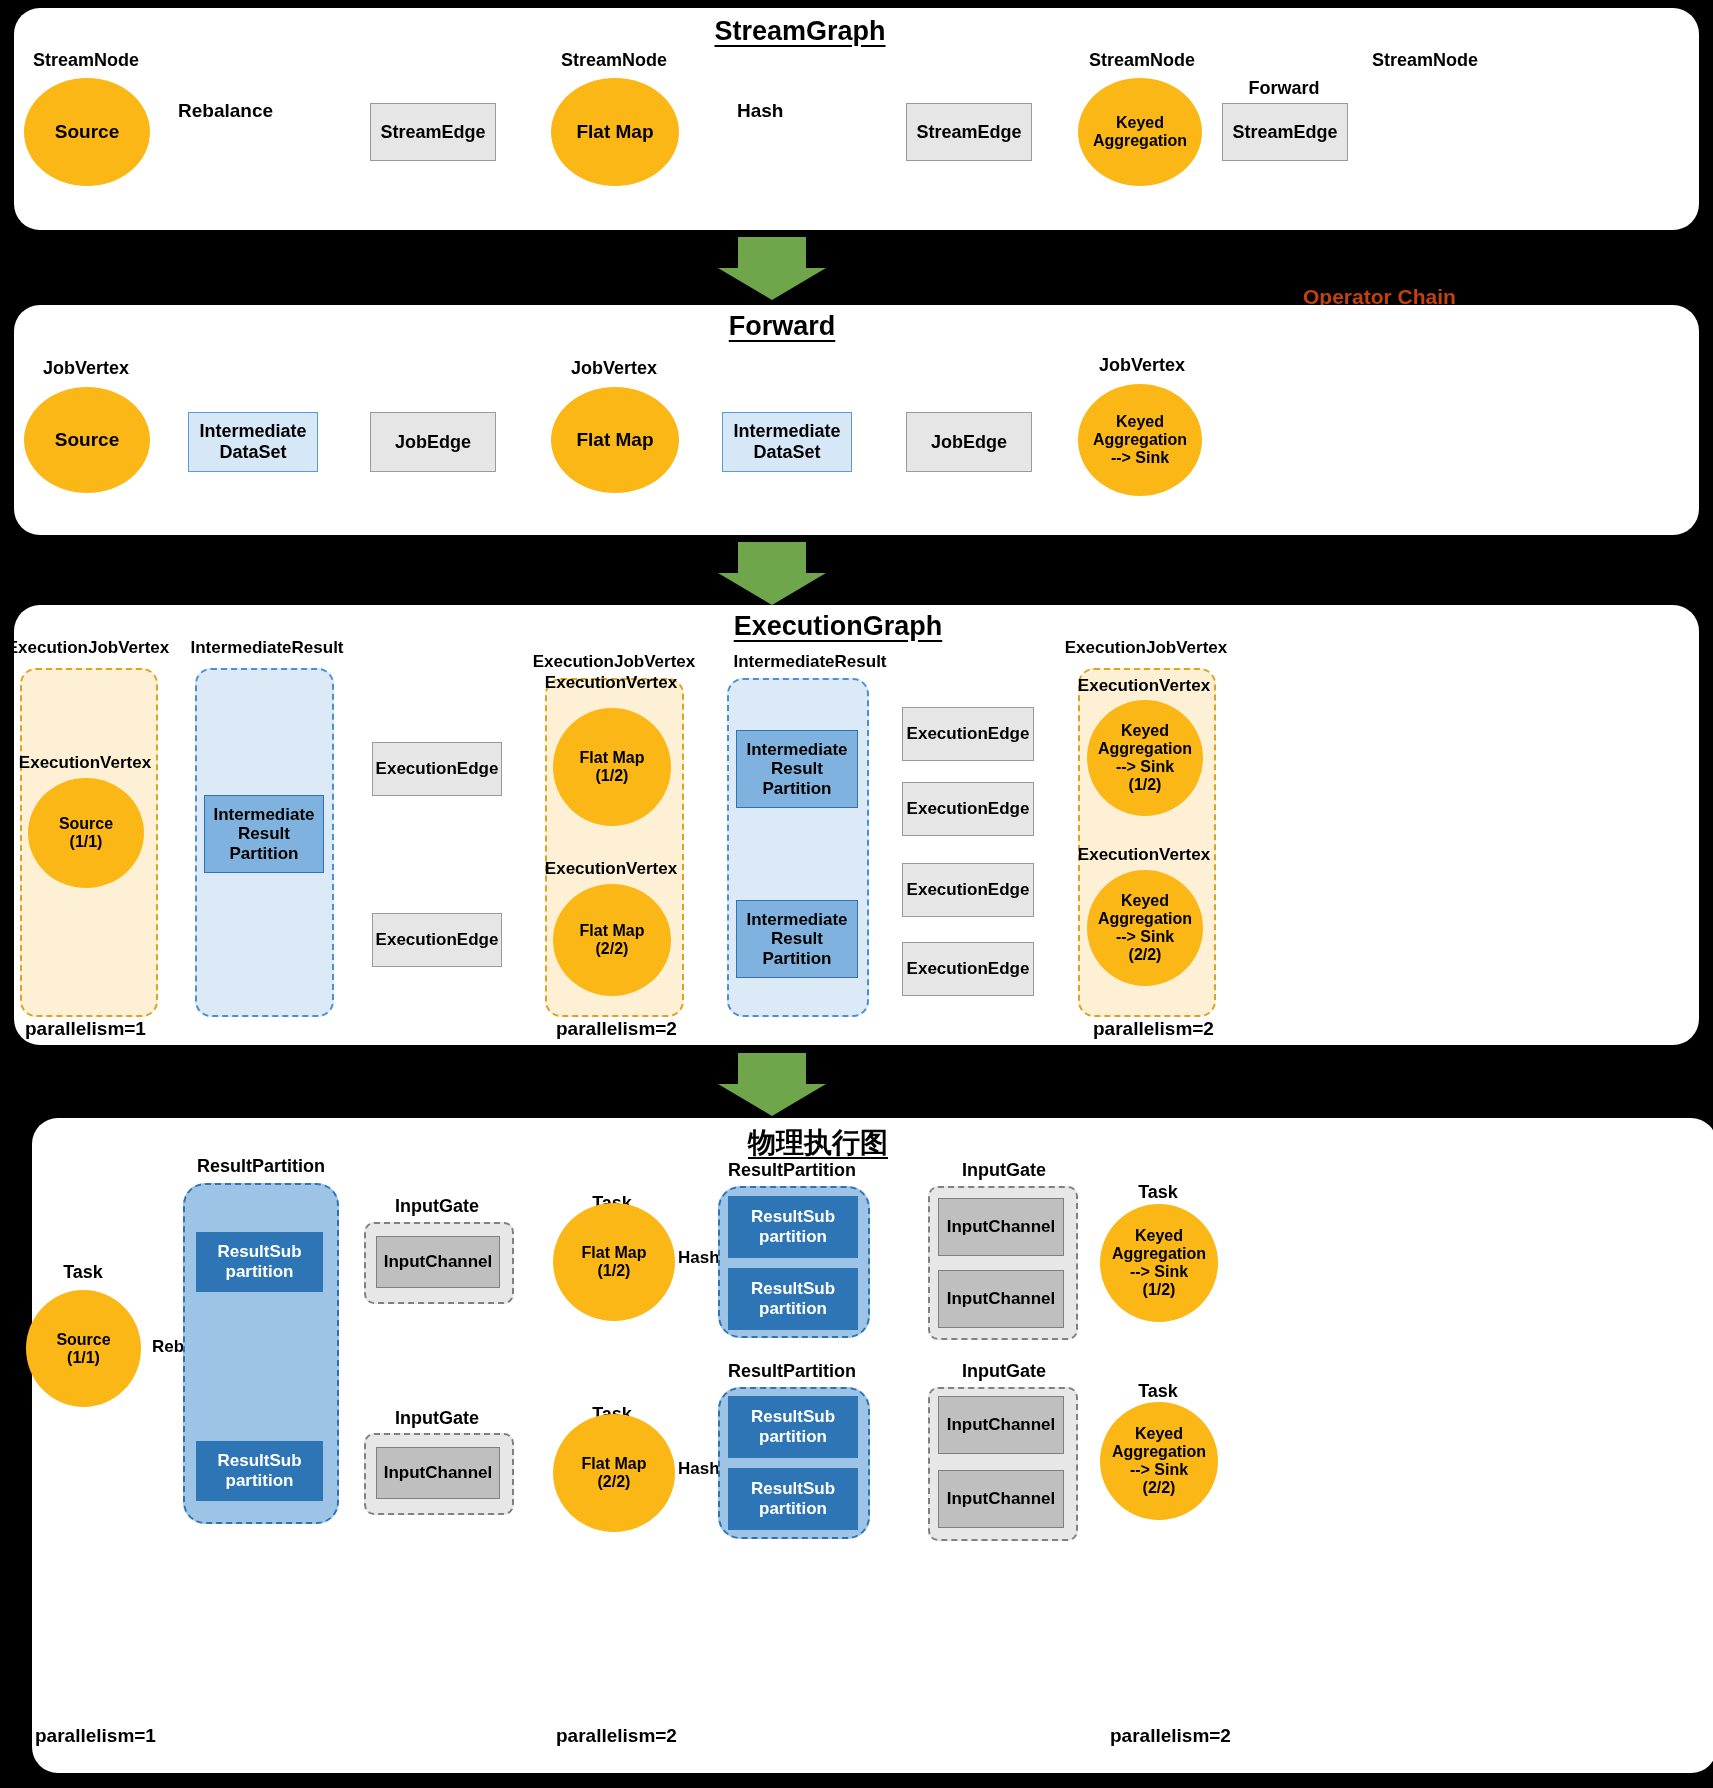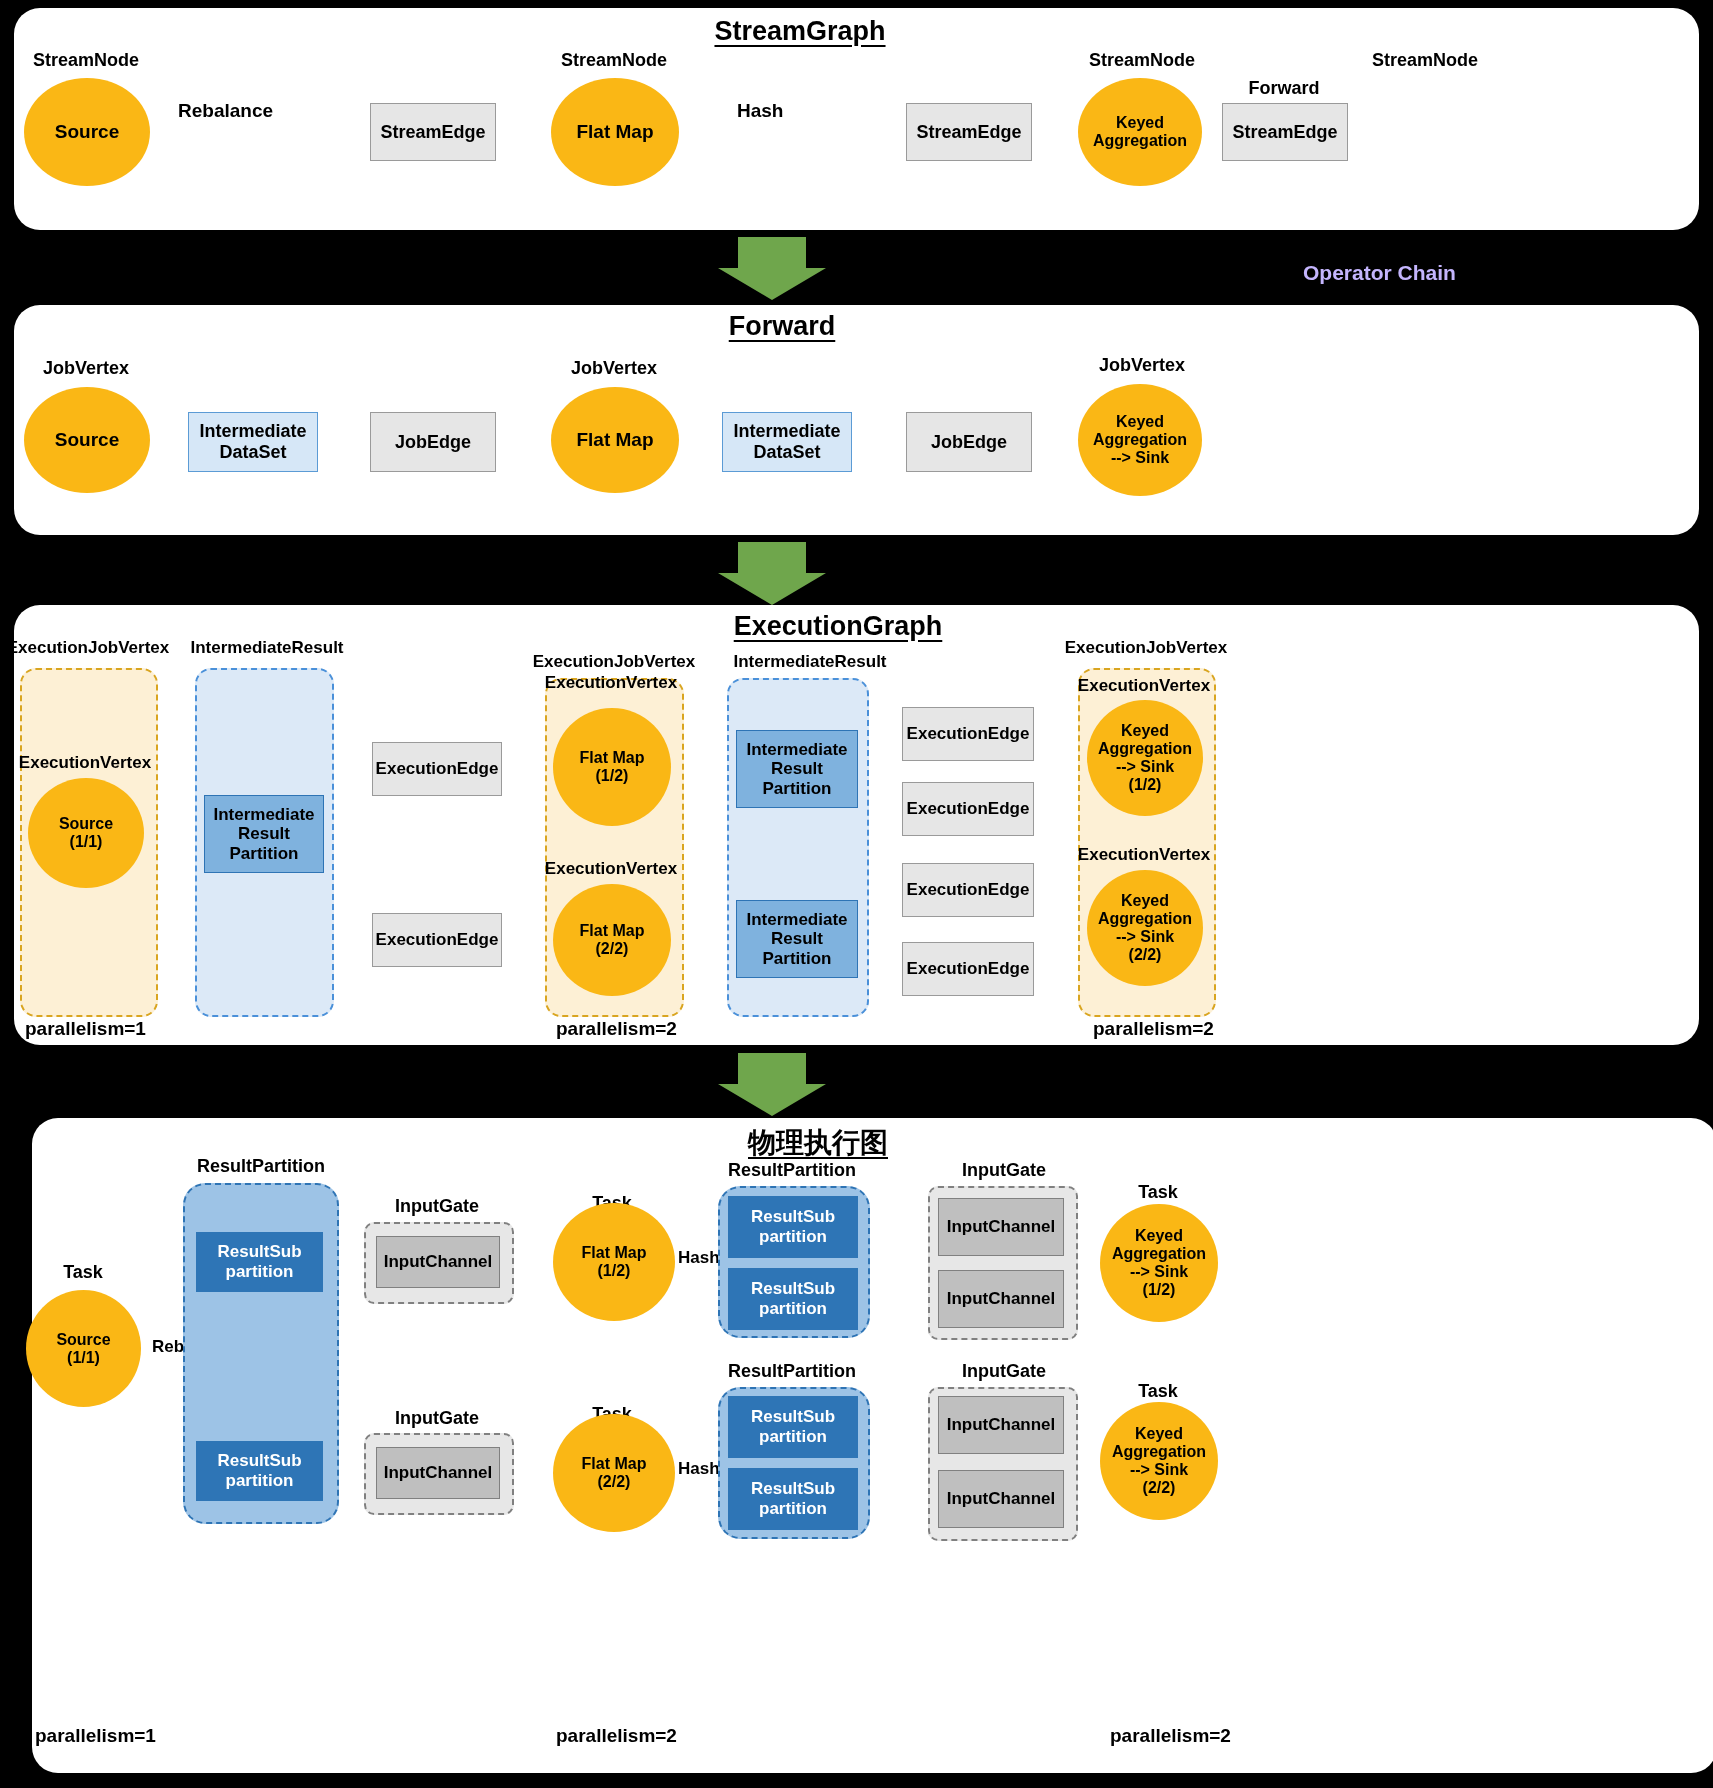--- a/index.html
+++ b/index.html
@@ -32,21 +32,21 @@
   .container.orange{background:#FDF0D5;border:2px dashed #D9A520;}
   .container.blue{background:#DCE9F7;border:2px dashed #4A90D9;}
   .container.bluesolid{background:#9DC3E6;border:2px dashed #2E74B5;border-radius:22px;}
   .container.greydash{background:#E7E7E7;border:2px dashed #808080;border-radius:10px;}
 
   .edgelabel{position:absolute;font-size:19px;font-weight:bold;color:#000;white-space:nowrap;}
   .edgelabel.sm{font-size:17px;}
 
   .para{position:absolute;font-size:19px;font-weight:bold;color:#000;white-space:nowrap;}
 
-  .opchain{position:absolute;font-size:21px;font-weight:bold;color:#c4b5fd;white-space:nowrap;}
+  .opchain{position:absolute;font-size:21px;font-weight:bold;color:#c2410c;white-space:nowrap;margin-top:24px;}
 
   svg.lay{position:absolute;left:0;top:0;pointer-events:none;}
   .cn{font-family:"DejaVu Sans",sans-serif;}
 </style>
 </head>
 <body>
 
 <div class="stage">
 
   <svg class="lay" width="1713" height="1788">

